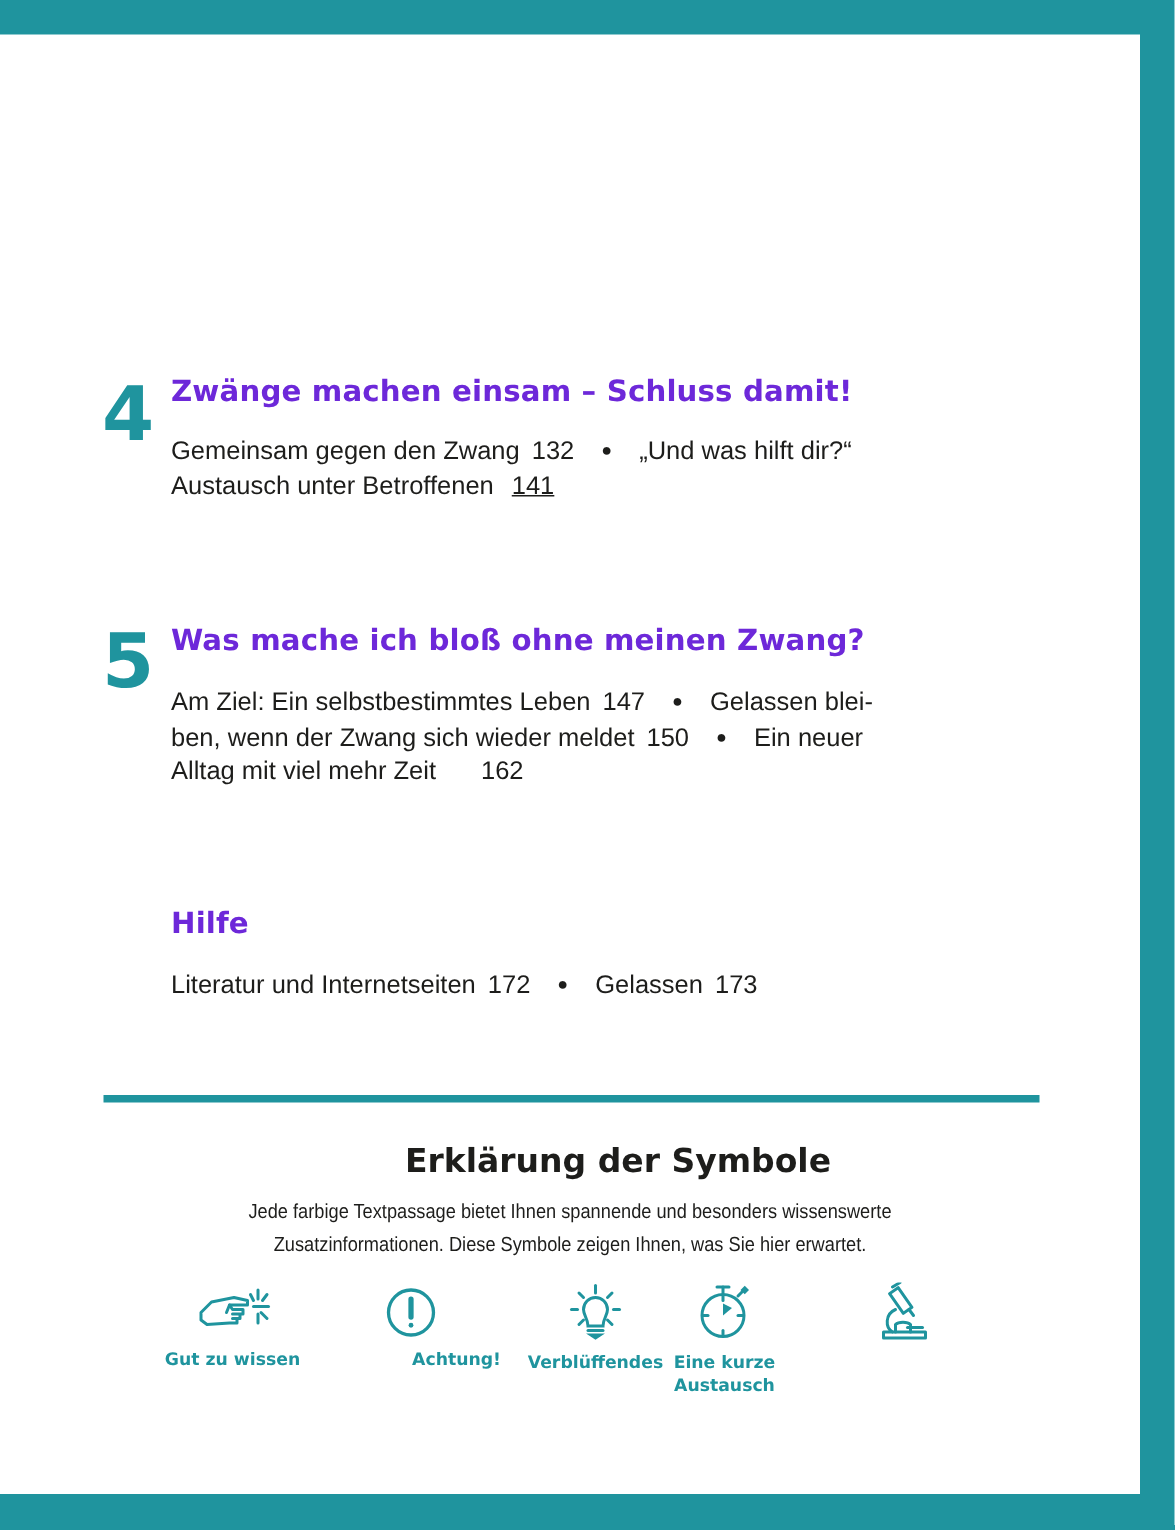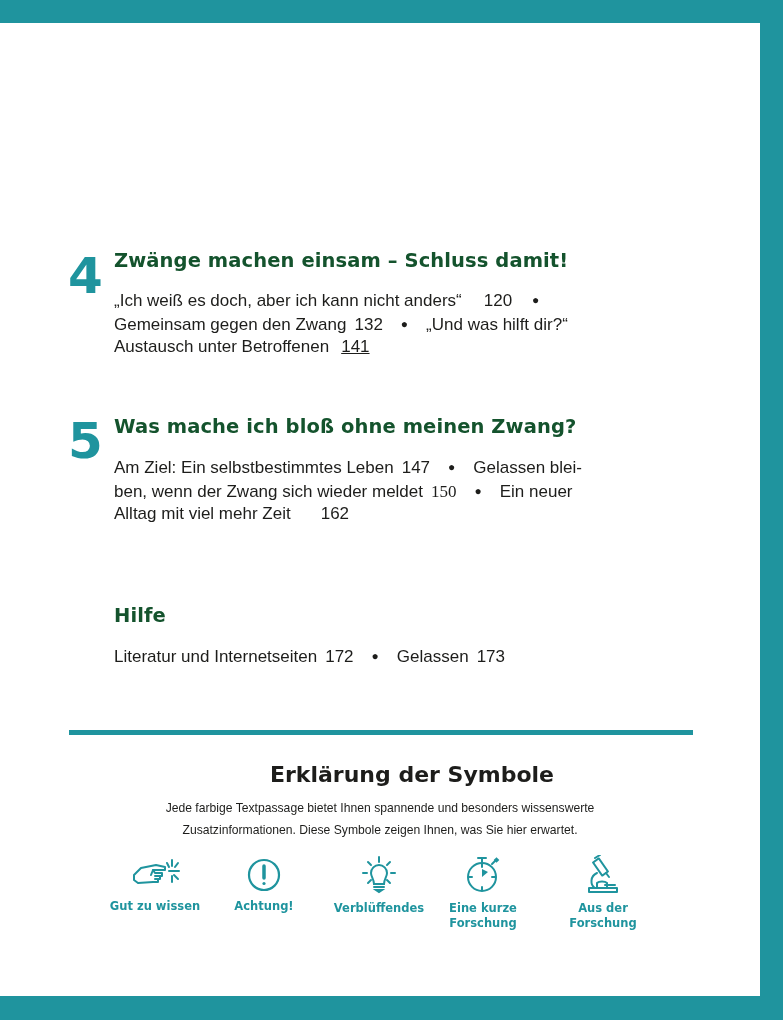--- a/index.html
+++ b/index.html
@@ -13,21 +13,21 @@
     position: absolute; left: 0; top: 23px; width: 760px; height: 973px;
     background: #ffffff;
   }
   .chapter { position: absolute; left: 0; width: 760px; }
   .chapter-num {
     position: absolute; left: 68px; font-family: "DejaVu Sans", sans-serif;
     font-weight: bold; font-size: 50px; line-height: 50px; color: #1f949e;
   }
   .chapter-title {
     position: absolute; left: 114px; font-family: "DejaVu Sans", sans-serif;
-    font-weight: bold; font-size: 19.5px; color: #14532d; white-space: nowrap;
+    font-weight: bold; font-size: 19.5px; color: #6d28d9; white-space: nowrap;
     letter-spacing: 0.1px;
   }
   .chapter-body {
     position: absolute; left: 114px; width: 530px; font-size: 17px;
     line-height: 22.5px; color: #1d1d1b;
   }
   .entry { white-space: nowrap; }
   .pg { margin-left: 8px; }
   .bullet { display: inline-block; margin: 0 18px; font-size: 12px; vertical-align: 2px; }
   .divider {
@@ -54,40 +54,37 @@
 </head>
 <body>
 
 <div class="page">
 
   <div class="chapter" style="top:0;">
     <div class="chapter-num" style="top:228px;">4</div>
     <div class="chapter-title" style="top:226px;">Zwänge machen einsam – Schluss damit!</div>
     <div class="chapter-body" style="top:266px;">
       <div>
-        <span class="entry"><span>„Ich weiß es doch, aber ich kann nicht anders“</span><span class="pg" style="margin-left:22px;">120</span></span><span class="bullet" style="margin-left:20px;">●</span>
-      </div>
-      <div>
         <span class="entry"><span>Gemeinsam gegen den Zwang</span><span class="pg">132</span></span><span class="bullet">●</span><span class="entry"><span>„Und was hilft dir?“</span></span>
       </div>
       <div>
         <span class="entry"><span>Austausch unter Betroffenen</span><span class="pg" style="margin-left:12px;text-decoration:underline;">141</span></span>
       </div>
     </div>
   </div>
 
   <div class="chapter" style="top:0;">
     <div class="chapter-num" style="top:393px;">5</div>
     <div class="chapter-title" style="top:392px;">Was mache ich bloß ohne meinen Zwang?</div>
     <div class="chapter-body" style="top:433px;">
       <div>
         <span class="entry"><span>Am Ziel: Ein selbstbestimmtes Leben</span><span class="pg">147</span></span><span class="bullet">●</span><span class="entry"><span>Gelassen blei-</span></span>
       </div>
       <div>
-        <span class="entry"><span>ben, wenn der Zwang sich wieder meldet</span><span class="pg" style="font-family:Liberation Serif, serif;">150</span></span><span class="bullet">●</span><span class="entry"><span>Ein neuer</span></span>
+        <span class="entry"><span>ben, wenn der Zwang sich wieder meldet</span><span class="pg" style="">150</span></span><span class="bullet">●</span><span class="entry"><span>Ein neuer</span></span>
       </div>
       <div>
         <span class="entry"><span>Alltag mit viel mehr Zeit</span><span class="pg" style="margin-left:30px;">162</span></span>
       </div>
     </div>
   </div>
 
   <div class="chapter" style="top:0;">
     <div class="chapter-title" style="top:581px;text-align:center;">Hilfe</div>
     <div class="chapter-body" style="top:622px;">
@@ -112,30 +109,30 @@
         <line x1="43" y1="5" x2="43" y2="11"></line>
         <line x1="38" y1="8" x2="40" y2="12"></line>
         <line x1="49" y1="8" x2="46" y2="12"></line>
         <line x1="40" y1="16" x2="50" y2="16"></line>
         <line x1="45" y1="20" x2="49" y2="24"></line>
         <line x1="43" y1="21" x2="43" y2="27"></line>
       </svg>
       <span class="symbol-label"><span>Gut zu wissen</span></span>
     </div>
 
-    <div class="symbol" style="left:204px;">
+    <div class="symbol" style="left:214px;text-align:right;">
       <svg width="38" height="38" viewBox="0 0 38 38" fill="none" stroke="#1f949e" stroke-width="2.2">
         <circle cx="19" cy="20" r="15"></circle>
         <line x1="19" y1="11" x2="19" y2="23" stroke-width="3.5" stroke-linecap="round"></line>
         <circle cx="19" cy="28.5" r="1.6" fill="#1f949e" stroke="none"></circle>
       </svg>
       <span class="symbol-label"><span>Achtung!</span></span>
     </div>
 
-    <div class="symbol" style="left:319px;">
+    <div class="symbol" style="left:337px;">
       <svg width="40" height="40" viewBox="0 0 40 40" fill="none" stroke="#1f949e" stroke-width="2" stroke-linecap="round">
         <line x1="20" y1="2" x2="20" y2="7"></line>
         <line x1="9" y1="7" x2="12" y2="10"></line>
         <line x1="31" y1="7" x2="28" y2="10"></line>
         <line x1="4" y1="18" x2="8" y2="18"></line>
         <line x1="32" y1="18" x2="36" y2="18"></line>
         <line x1="9" y1="28" x2="12" y2="25"></line>
         <line x1="31" y1="28" x2="28" y2="25"></line>
         <path d="M15 29 C15 24 12 22 12 18 A8 8 0 0 1 28 18 C28 22 25 24 25 29 Z"></path>
         <line x1="15" y1="32" x2="25" y2="32"></line>
@@ -150,29 +147,28 @@
         <line x1="19" y1="3" x2="19" y2="7"></line>
         <circle cx="19" cy="22" r="14"></circle>
         <line x1="29" y1="9" x2="33" y2="5"></line>
         <rect x="31.5" y="3" width="4" height="4" transform="rotate(45 33.5 5)" fill="#1f949e" stroke="none"></rect>
         <line x1="19" y1="9" x2="19" y2="12"></line>
         <line x1="19" y1="32" x2="19" y2="35"></line>
         <line x1="6" y1="22" x2="9" y2="22"></line>
         <line x1="29" y1="22" x2="32" y2="22"></line>
         <path d="M19 22 L19 14 L25 17 Z" fill="#1f949e" stroke="none"></path>
       </svg>
-      <span class="symbol-label"><span>Eine kurze</span><br><span>Forschung</span></span>
+      <span class="symbol-label"><span>Eine kurze</span><br><span>Austausch</span></span>
     </div>
 
     <div class="symbol" style="left:543px;">
       <svg width="40" height="40" viewBox="0 0 40 40" fill="none" stroke="#1f949e" stroke-width="2" stroke-linejoin="round" stroke-linecap="round">
         <rect x="14" y="4" width="7" height="16" transform="rotate(-35 17.5 12)"></rect>
         <line x1="12" y1="3" x2="17" y2="0"></line>
         <line x1="23" y1="18" x2="26" y2="22"></line>
         <path d="M14 18 C7 21 7 30 12 33"></path>
         <path d="M14 33 L14 28 C16 26 22 26 24 28 L24 33"></path>
         <rect x="6" y="33" width="28" height="4"></rect>
         <line x1="22" y1="30" x2="32" y2="30"></line>
       </svg>
-      <span class="symbol-label"><span>Aus der</span><br><span>Forschung</span></span>
     </div>
   </div>
 </div>
 
 </body></html>

